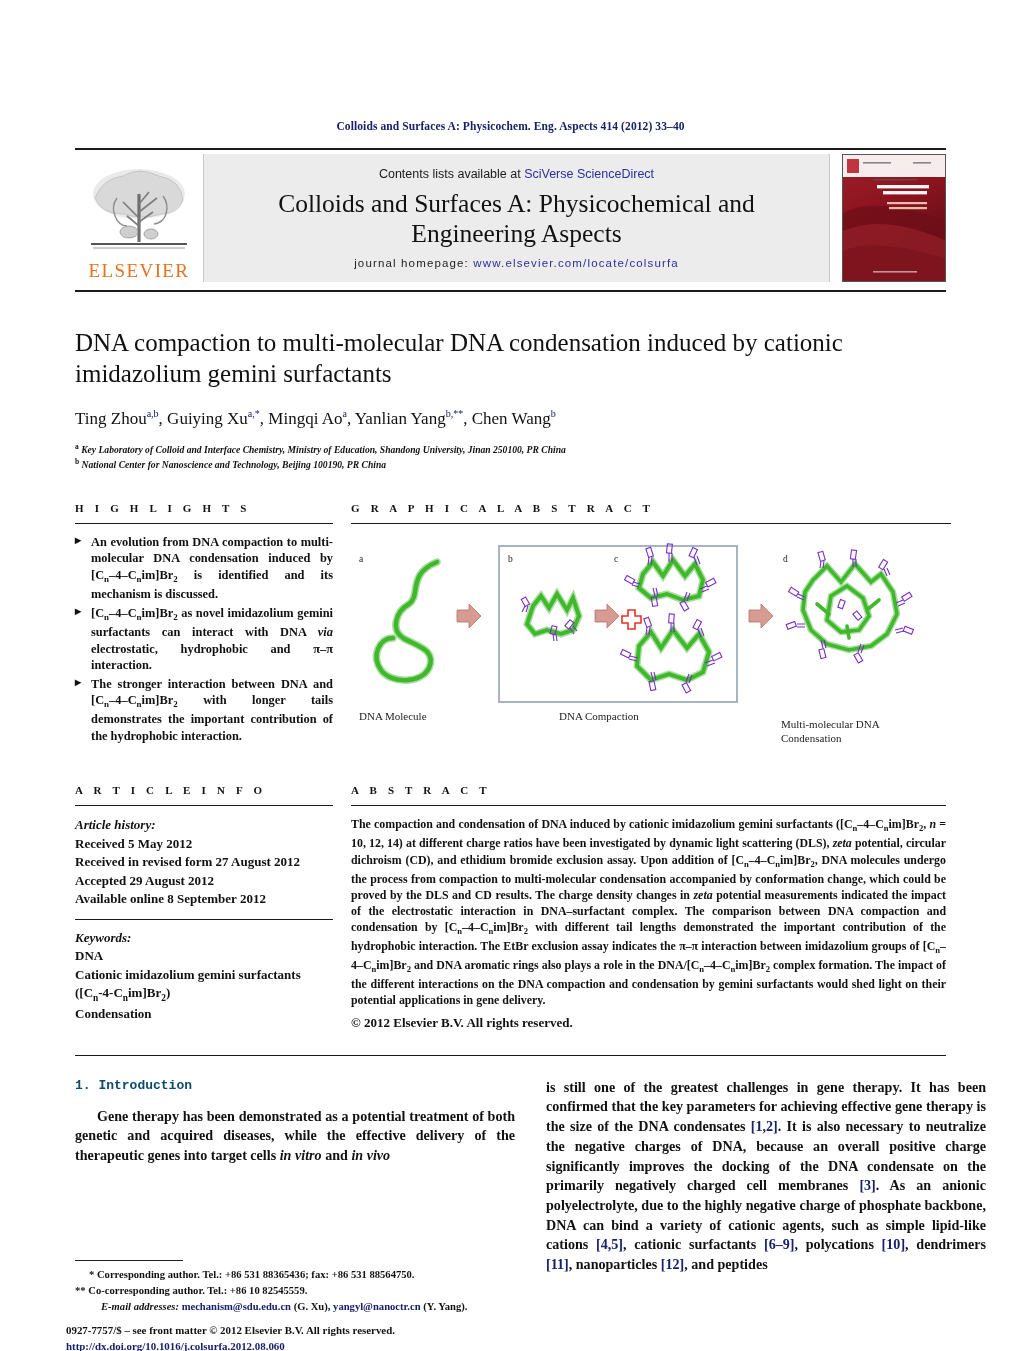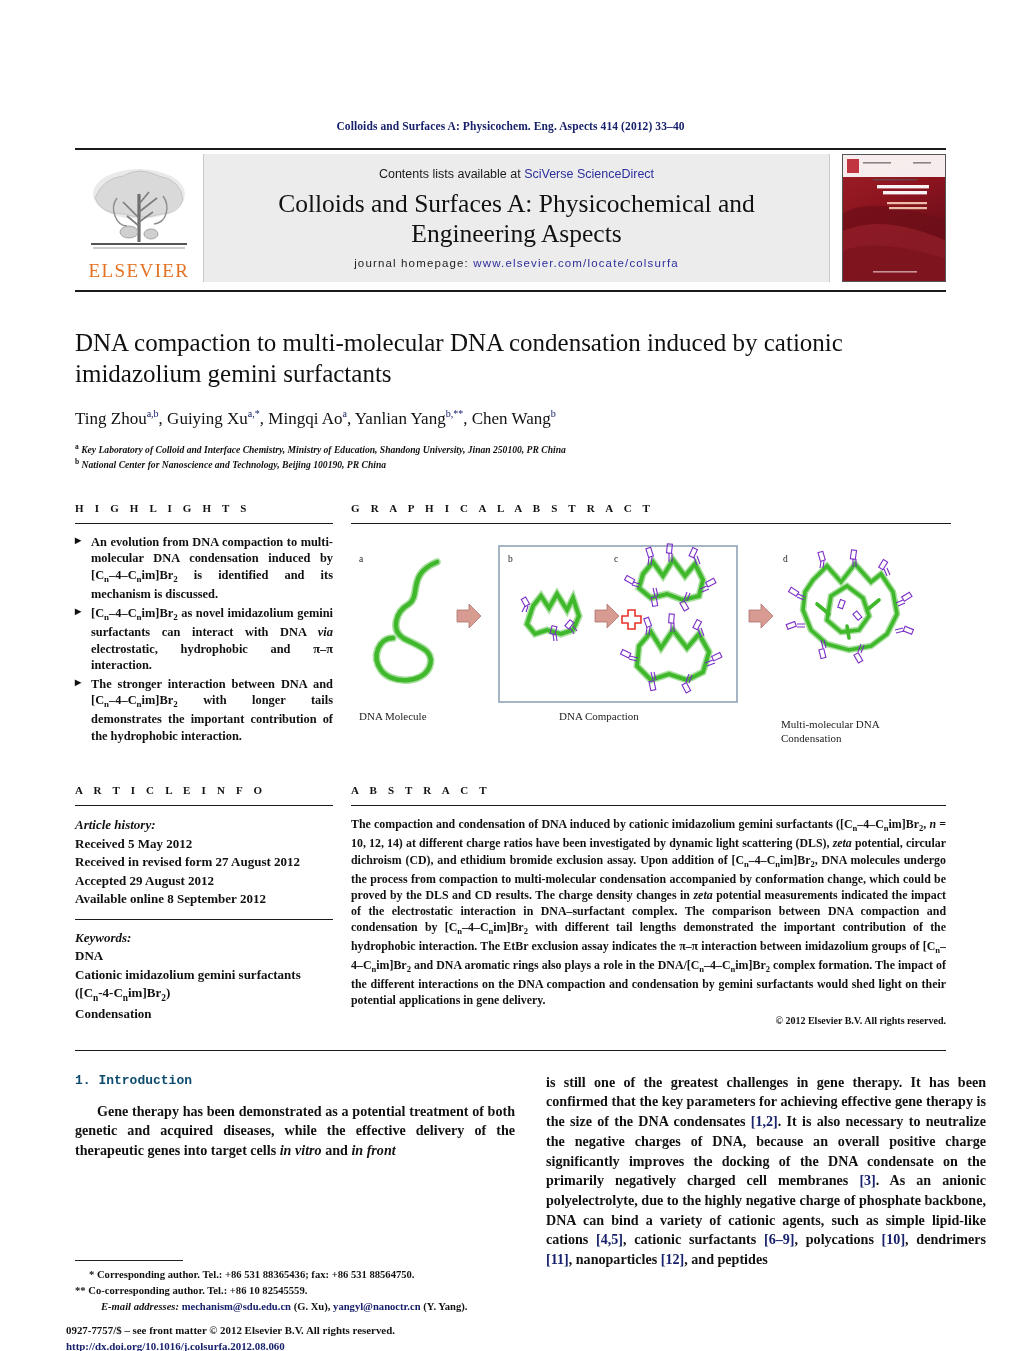--- a/index.html
+++ b/index.html
@@ -183,22 +183,21 @@
   .ai-rule { border-top:1.4px solid #1a1a1a; margin:10px 0 9px 0; }
 
   .abstract-body {
     font-size:11.9px;
     font-weight:bold;
     line-height:1.36;
     text-align:justify;
     color:#111;
   }
   .copyright {
-    text-align:right;
-    font-size:10px;
+    font-size:13px;
     font-weight:bold;
     margin-top:6px;
     color:#111;
     font-family:Liberation Serif, serif;
   }
 
   
   .body-rule { border-top:1.6px solid #1a1a1a; margin-top:24px; }
 
   .body-cols {
@@ -551,21 +550,21 @@
       <div class="copyright">© 2012 Elsevier B.V. All rights reserved.</div>
     </div>
   </div>
 
   <div class="body-rule"></div>
 
   <div class="body-cols">
     <div class="bcol">
       <div class="intro-head">1.  Introduction</div>
       <p class="body-para indent">
-        Gene therapy has been demonstrated as a potential treatment of both genetic and acquired diseases, while the effective delivery of the therapeutic genes into target cells <span class="ital">in vitro</span> and <span class="ital">in front</span>
+        Gene therapy has been demonstrated as a potential treatment of both genetic and acquired diseases, while the effective delivery of the therapeutic genes into target cells <span class="ital">in vitro</span> and <span class="ital">in vivo</span>
       </p>
     </div>
     <div class="bgap"></div>
     <div class="bcol">
       <p class="body-para">
         is still one of the greatest challenges in gene therapy. It has been confirmed that the key parameters for achieving effective gene therapy is the size of the DNA condensates <span class="ref">[1,2]</span>. It is also necessary to neutralize the negative charges of DNA, because an overall positive charge significantly improves the docking of the DNA condensate on the primarily negatively charged cell membranes <span class="ref">[3]</span>. As an anionic polyelectrolyte, due to the highly negative charge of phosphate backbone, DNA can bind a variety of cationic agents, such as simple lipid-like cations <span class="ref">[4,5]</span>, cationic surfactants <span class="ref">[6–9]</span>, polycations <span class="ref">[10]</span>, dendrimers <span class="ref">[11]</span>, nanoparticles <span class="ref">[12]</span>, and peptides
       </p>
     </div>
   </div>
 

